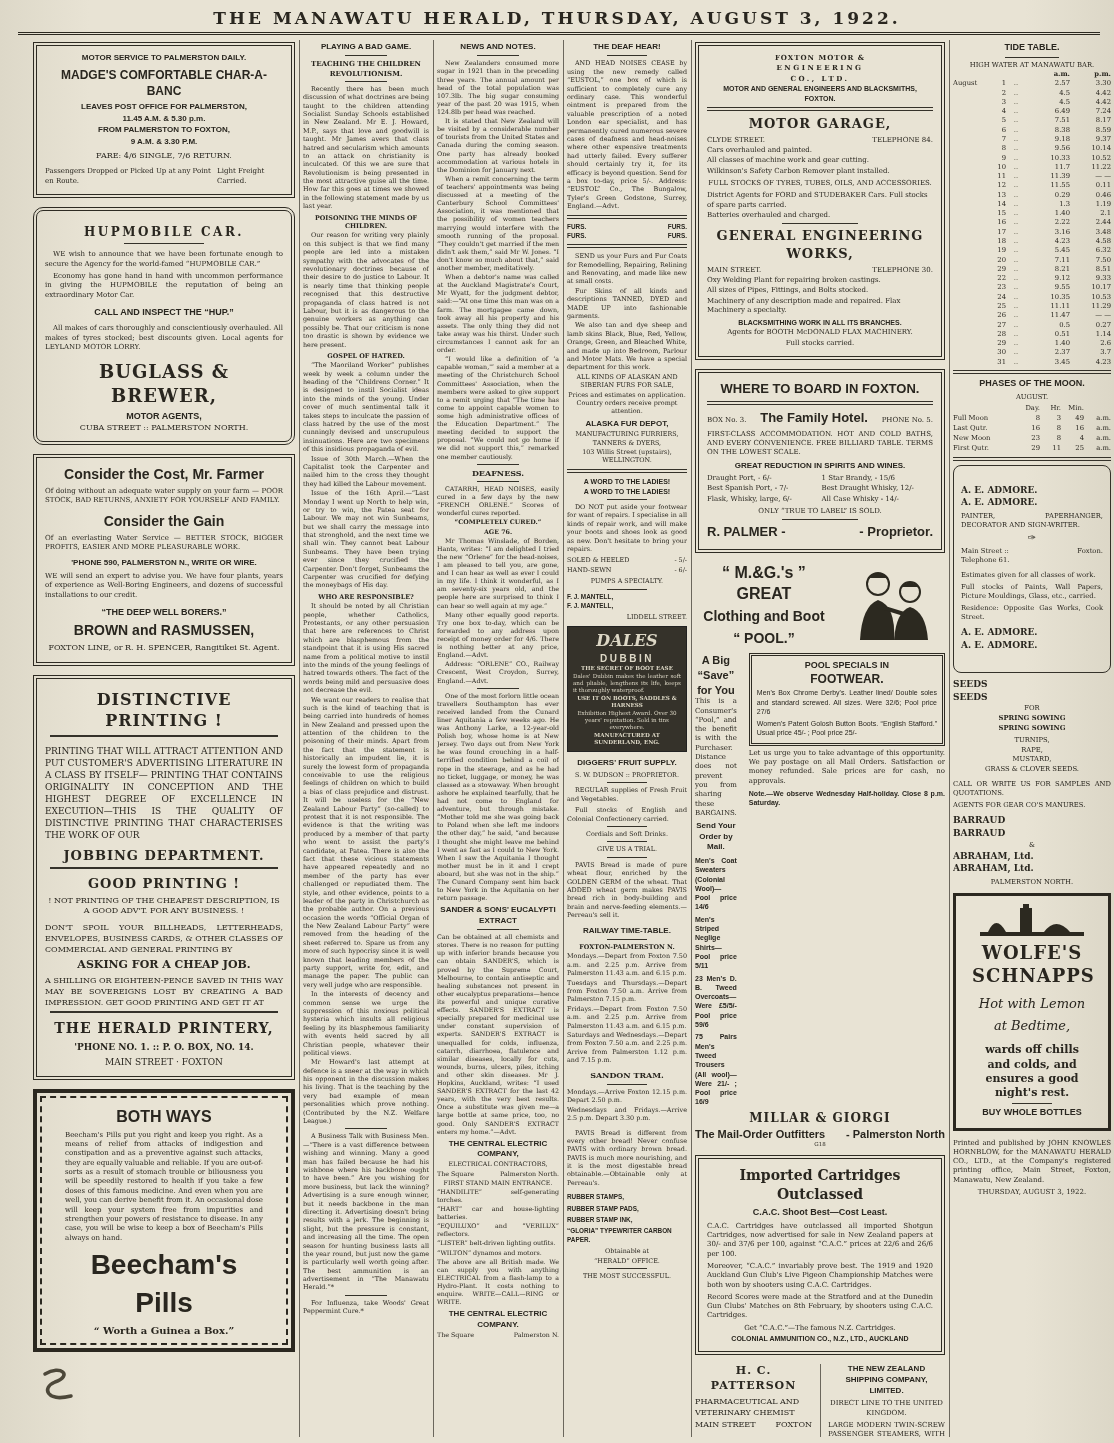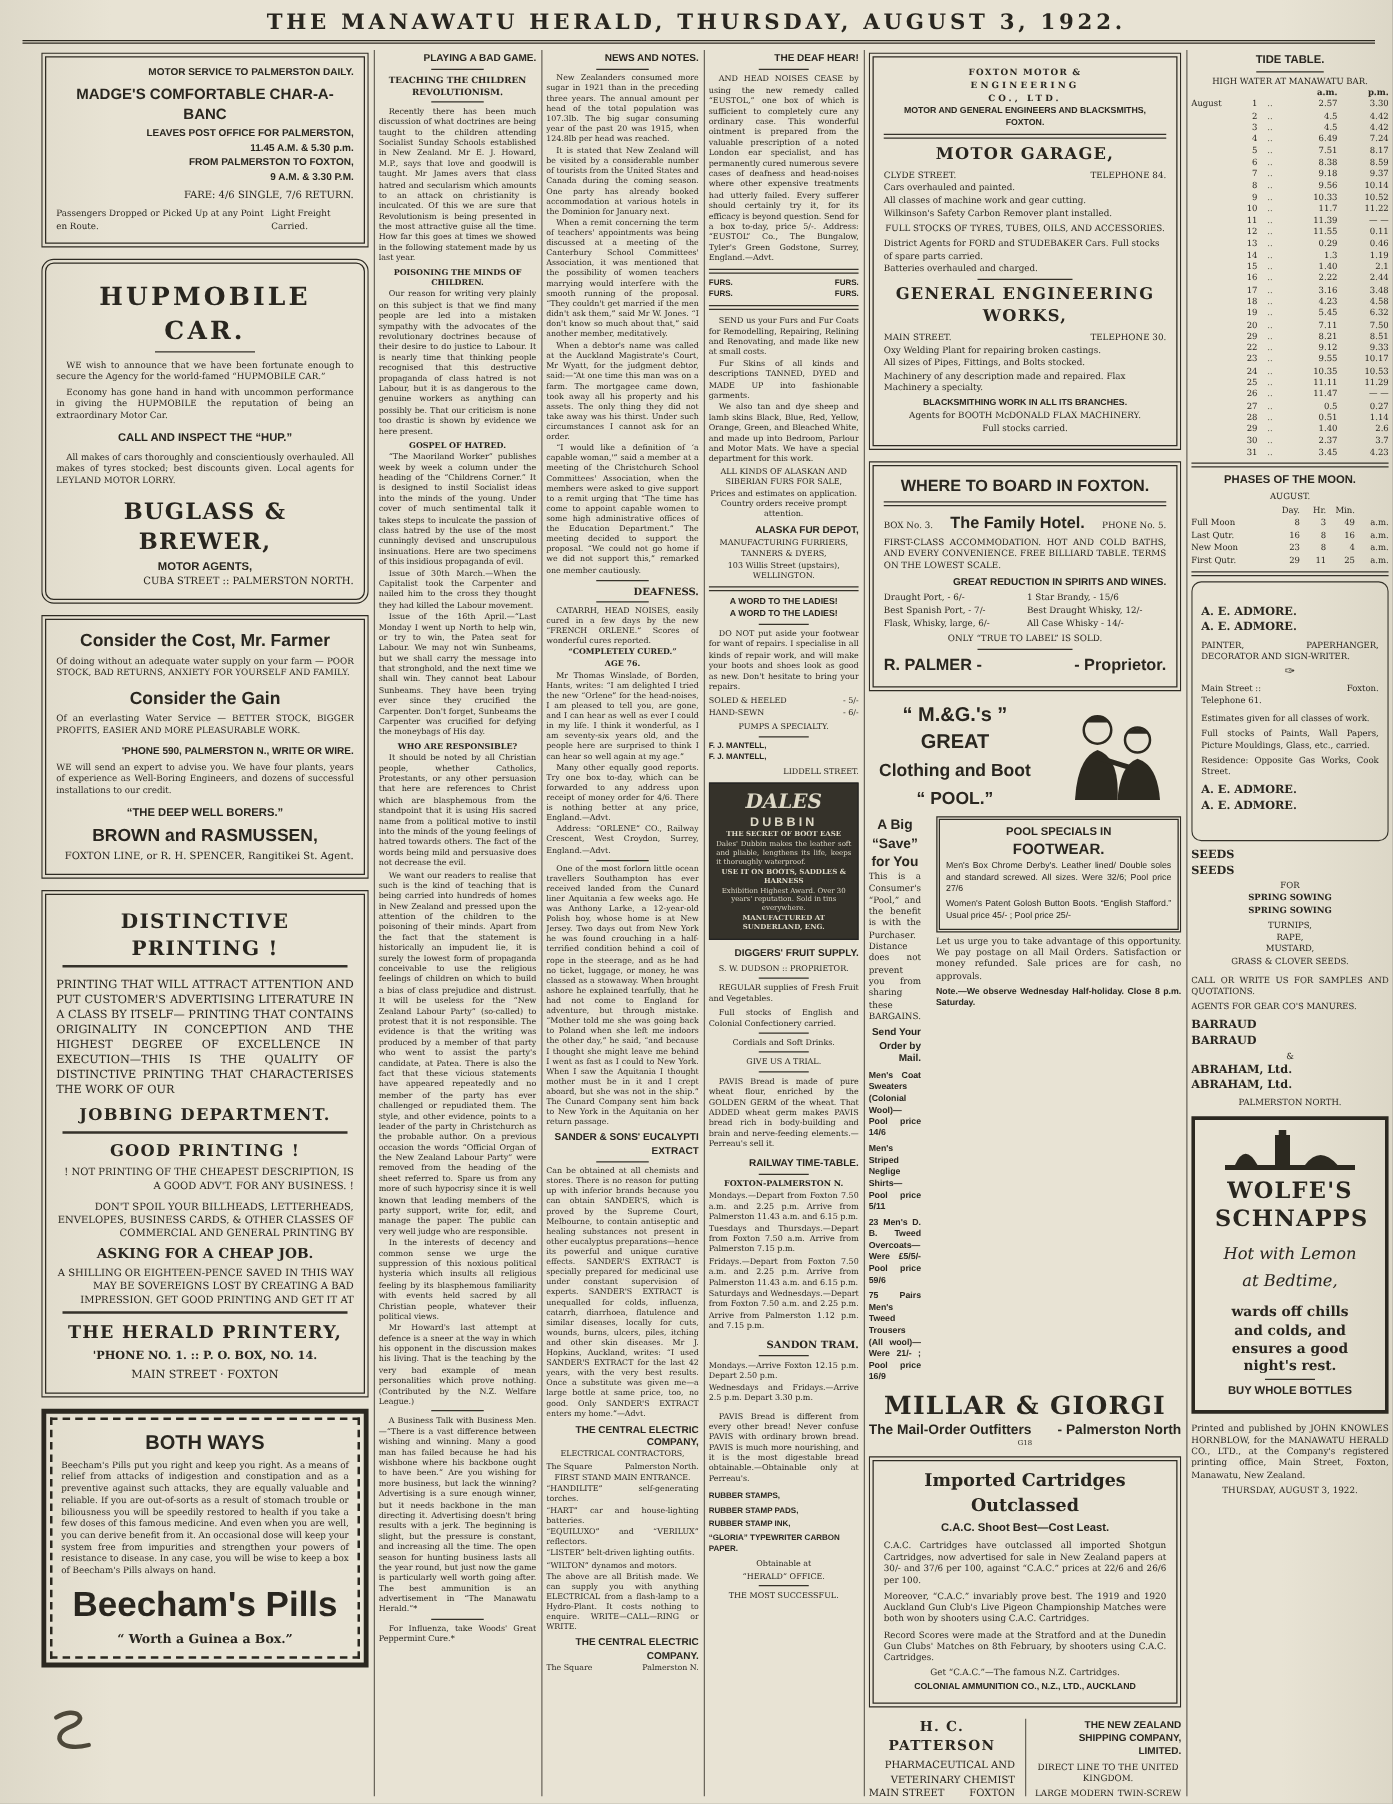--- a/index.html
+++ b/index.html
@@ -26,27 +26,27 @@
   .bk-r{text-align:right;}
   .bk-row{display:flex;justify-content:space-between;gap:3px;}
   .bk-rule{border-top:1px solid #35322a;width:34%;margin:3px auto;}
   .bk-rule.wide{width:96%;}
   .bk-rule.thick{border-top-width:2px;}
   .bk-drule{border-top:1px solid #35322a;border-bottom:1px solid #35322a;height:2px;margin:4px 0;}
   .s{font-family:"Liberation Sans",sans-serif;}
   .w{font-weight:bold;}
   .i{font-style:italic;}
   .ls{letter-spacing:1px;} .ls2{letter-spacing:2.5px;}
-  .z7{font-size:7px;} .z8{font-size:8px;text-align:right;} .z9{font-size:9px;} .z10{font-size:10px;}
+  .z7{font-size:7px;} .z8{font-size:8px;} .z9{font-size:9px;} .z10{font-size:10px;}
   .z11{font-size:11px;} .z12{font-size:12px;} .z13{font-size:13px;} .z14{font-size:14px;}
-  .z16{font-size:16px;} .z18{font-size:18px;} .z20{font-size:20px;} .z28{font-size:28px;}
+  .z16{font-size:16px;} .z18{font-size:18px;} .z20{font-size:12px;} .z28{font-size:28px;}
   .g3{margin-top:3px;} .g6{margin-top:6px;} .g8{margin-top:8px;}
   .adbox{border:4px double #2e2b23;padding:7px 8px;margin-bottom:9px;}
   .rnd{border-radius:10px;}
-  .beech{border:4px solid #2b2820;outline:2px dashed #2b2820;outline-offset:-9px;padding:10px 12px;}
+  .beech{border:4px solid #2b2820;outline:2px dashed #2b2820;outline-offset:-9px;padding:10px 28px;}
   
   .tide .bk-row span:nth-child(1){width:36px;text-align:left;}
   .tide .bk-row span:nth-child(2){width:14px;text-align:right;}
   .tide .bk-row span:nth-child(3){width:14px;text-align:center;color:#55513f;}
   .tide .bk-row span:nth-child(4){flex:1;text-align:right;}
   .tide .bk-row span:nth-child(5){width:38px;text-align:right;}
   .moon .bk-row span:nth-child(1){flex:1;text-align:left;}
   .moon .bk-row span:nth-child(2){width:20px;text-align:right;}
   .moon .bk-row span:nth-child(3){width:18px;text-align:right;}
   .moon .bk-row span:nth-child(4){width:20px;text-align:right;}

